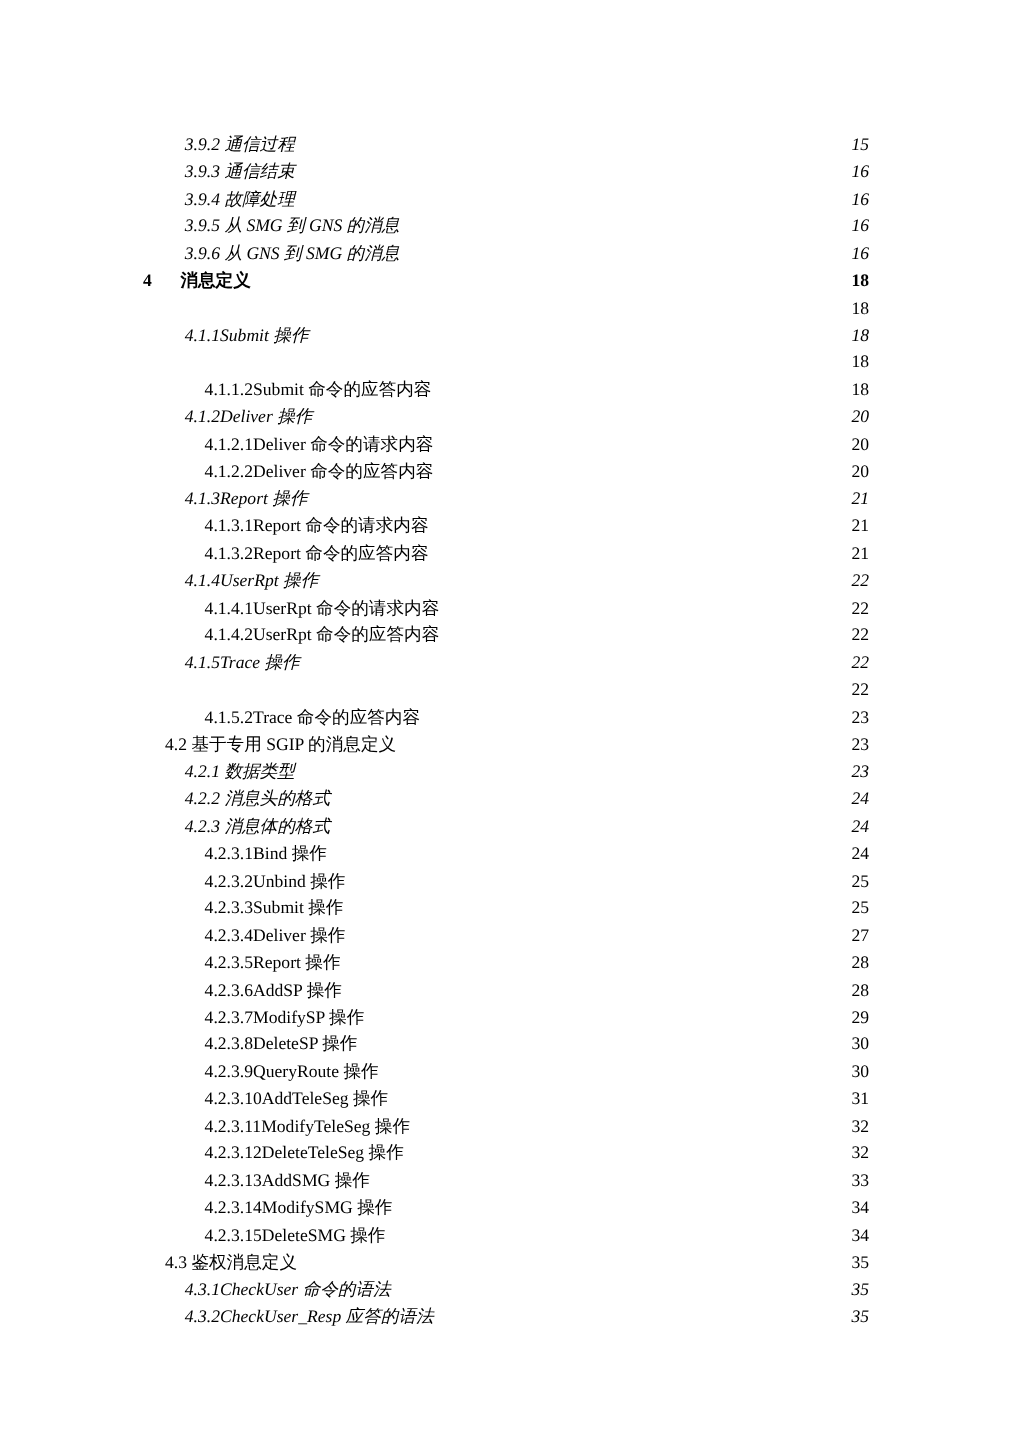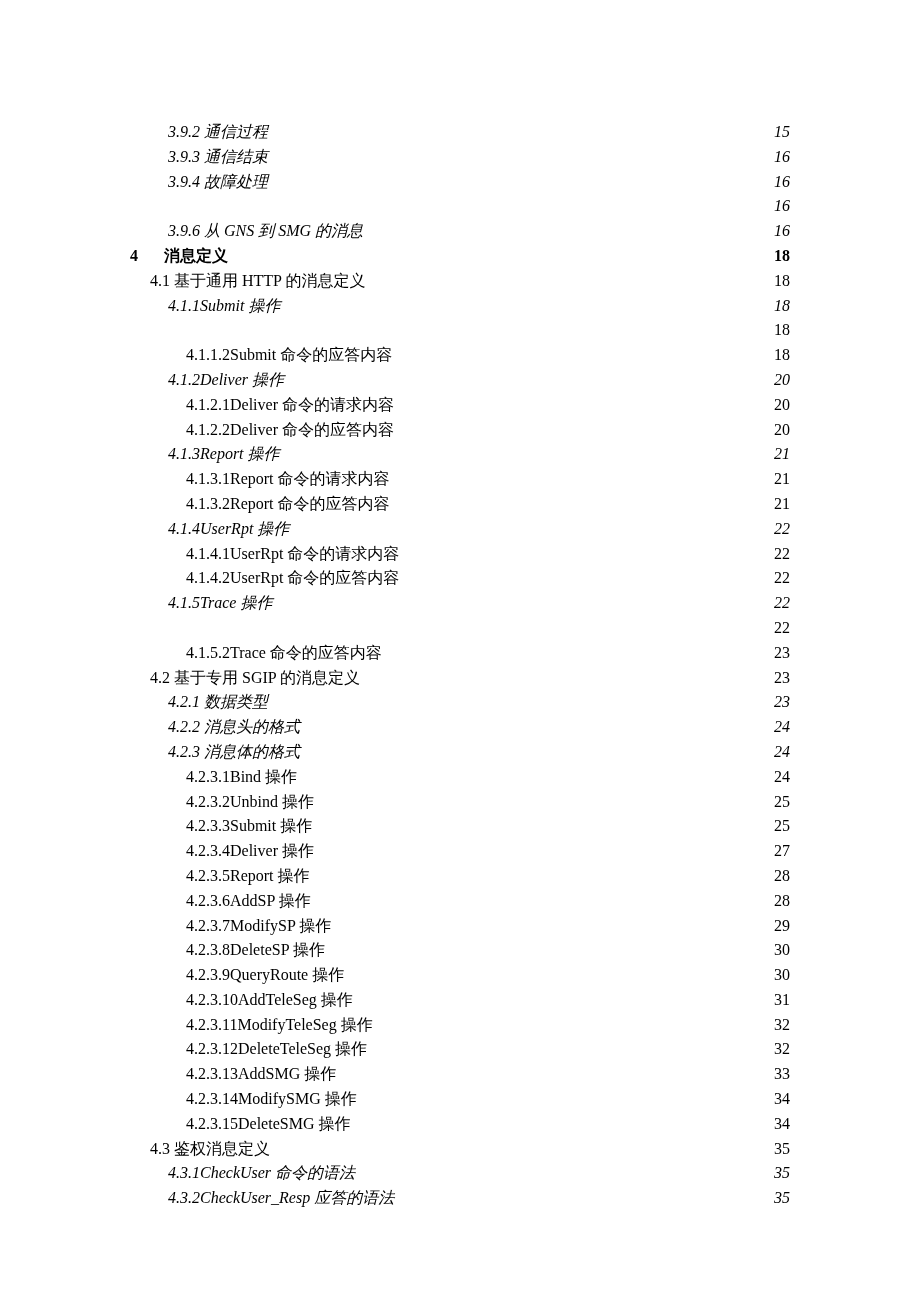--- a/index.html
+++ b/index.html
@@ -66,35 +66,35 @@
       <span class="toc-title italic">3.9.3 通信结束</span>
       <span class="toc-leader"></span>
       <span class="toc-page italic">16</span>
     </div>
     <div class="toc-entry level-2">
       <span class="toc-title italic">3.9.4 故障处理</span>
       <span class="toc-leader"></span>
       <span class="toc-page italic">16</span>
     </div>
     <div class="toc-entry level-2">
+      <span class="toc-title italic">3.9.5 从 SMG 到 GNS 的消息</span>
       <span class="toc-leader"></span>
       <span class="toc-page italic">16</span>
     </div>
     <div class="toc-entry level-2">
       <span class="toc-title italic">3.9.6 从 GNS 到 SMG 的消息</span>
       <span class="toc-leader"></span>
       <span class="toc-page italic">16</span>
     </div>
     <div class="toc-entry level-0">
       <span class="toc-title" style="font-weight: bold;"><span class="chapter-num">4</span><span>消息定义</span></span>
       <span class="toc-leader"></span>
       <span class="toc-page" style="font-weight: bold;">18</span>
     </div>
     <div class="toc-entry level-1">
-      <span class="toc-title">4.1 基于通用 HTTP 的消息定义</span>
       <span class="toc-leader"></span>
       <span class="toc-page">18</span>
     </div>
     <div class="toc-entry level-2">
       <span class="toc-title italic">4.1.1Submit 操作</span>
       <span class="toc-leader"></span>
       <span class="toc-page italic">18</span>
     </div>
     <div class="toc-entry level-3">
       <span class="toc-leader"></span>

